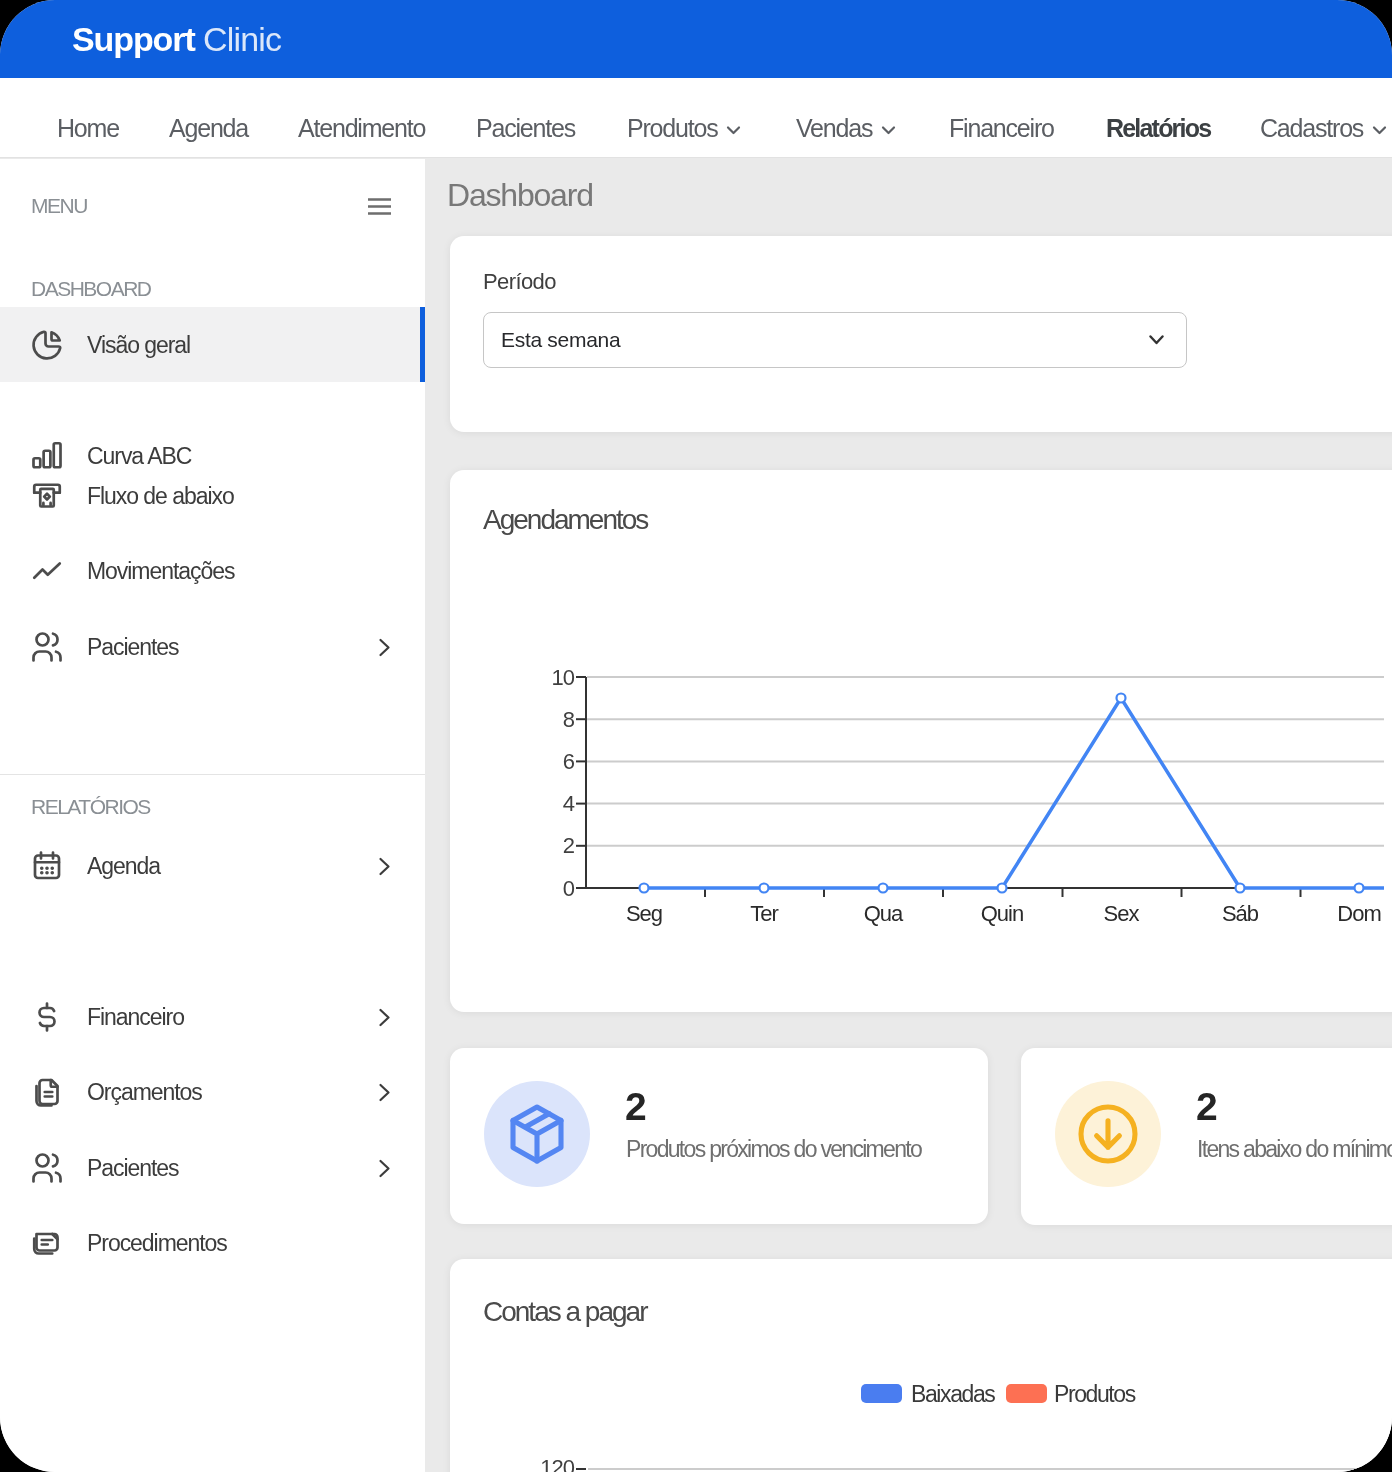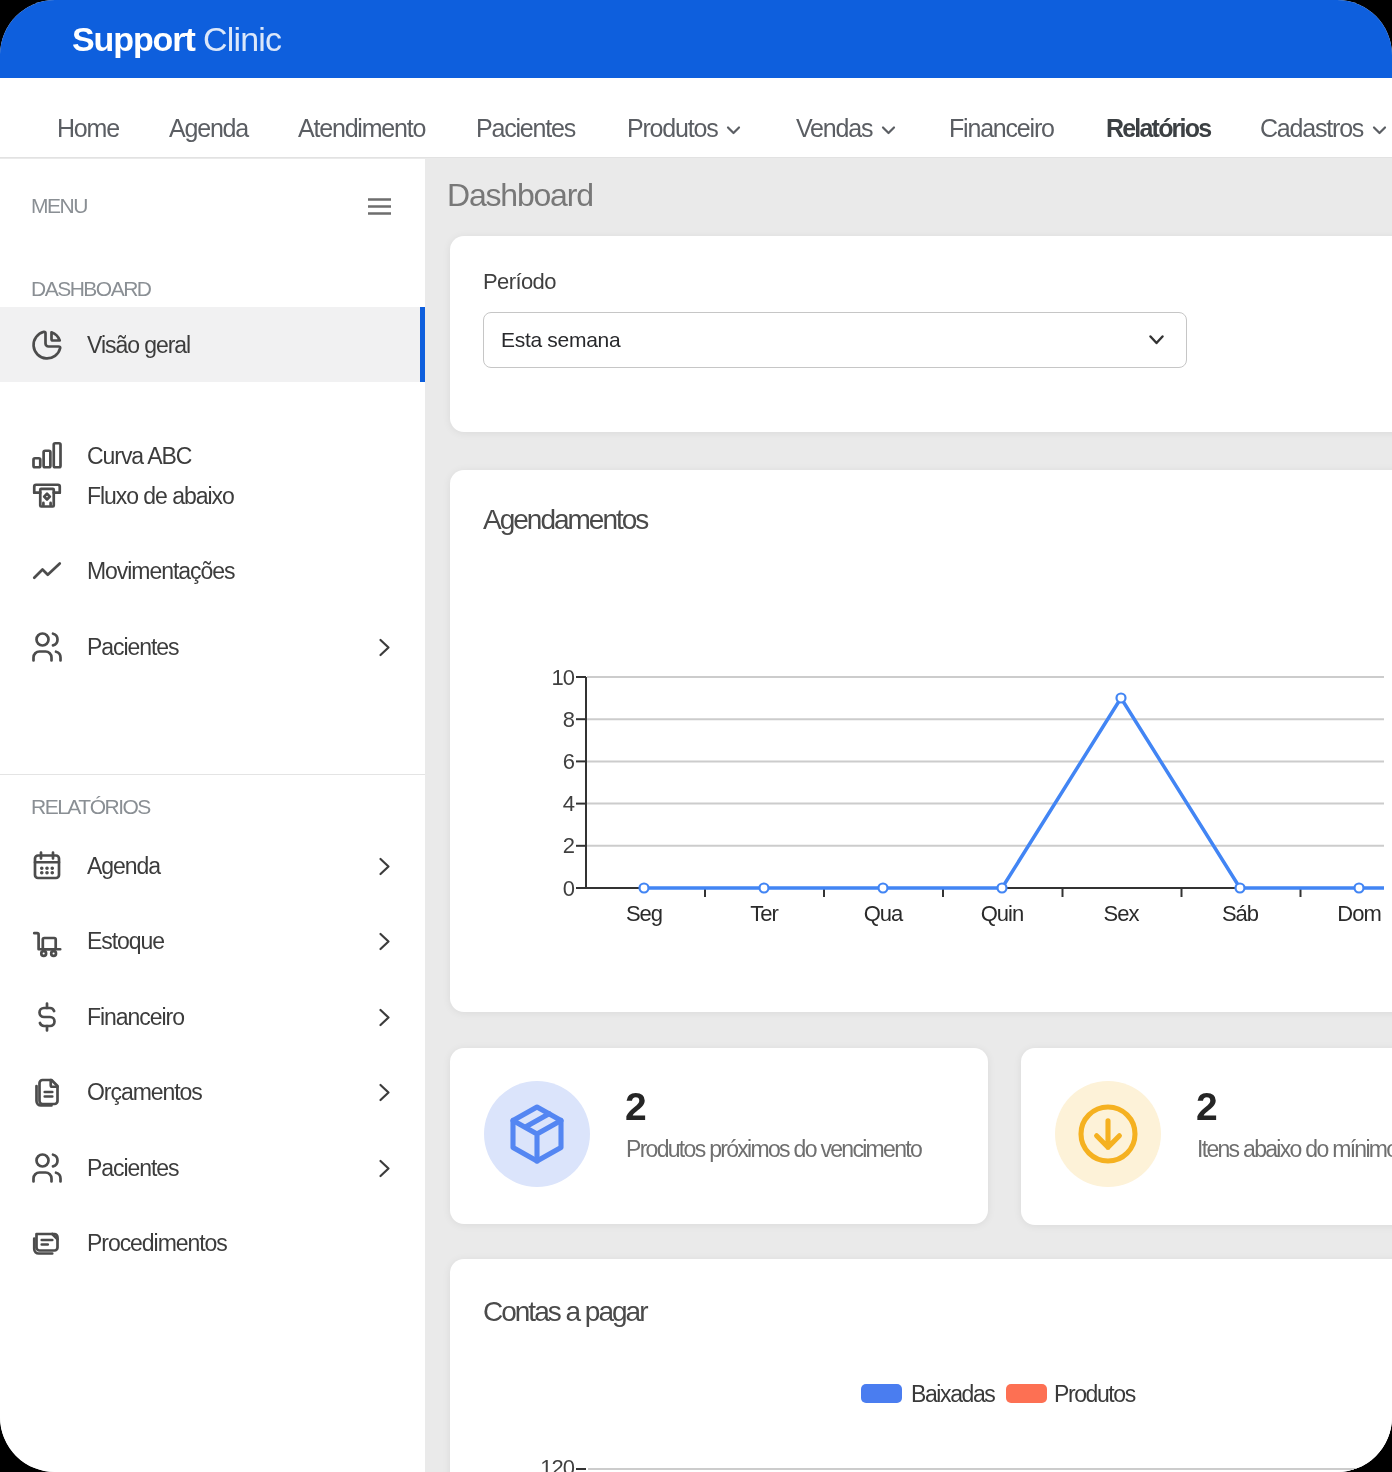--- a/index.html
+++ b/index.html
@@ -128,32 +128,20 @@
       <svg class="ic" width="36" height="36" viewBox="0 0 24 24" fill="none" stroke="#4c4c4c" stroke-width="1.8" stroke-linecap="round" stroke-linejoin="round">
           <rect x="4" y="5" width="16" height="15" rx="2"></rect>
           <path d="M8 3v4M16 3v4M4 9.5h16"></path>
           <path d="M8.5 13.5h.01M12 13.5h.01M15.5 13.5h.01M8.5 16.5h.01M12 16.5h.01M15.5 16.5h.01" stroke-width="2.4"></path>
         </svg>
       <span class="txt">Agenda</span>
       <svg class="chev" width="13" height="21" viewBox="0 0 13 21">
           <path d="M2.5 3l8 7.5-8 7.5" fill="none" stroke="#3c3c3c" stroke-width="2.2" stroke-linecap="round" stroke-linejoin="round"></path>
         </svg>
     </div>
-    <div class="item" style="top:744.5px;">
-      <svg class="ic" width="36" height="36" viewBox="0 0 24 24" fill="none" stroke="#4c4c4c" stroke-width="1.8" stroke-linecap="round" stroke-linejoin="round">
-          <path d="M3.5 6.8h1.9a1 1 0 0 1 1 1v9.7h14.4"></path>
-          <circle cx="9.8" cy="20.3" r="1.6"></circle>
-          <circle cx="16.4" cy="20.3" r="1.6"></circle>
-          <rect x="9.2" y="10" width="8.6" height="7.5" rx="1"></rect>
-        </svg>
-      <span class="txt">Estoque</span>
-      <svg class="chev" width="13" height="21" viewBox="0 0 13 21">
-          <path d="M2.5 3l8 7.5-8 7.5" fill="none" stroke="#3c3c3c" stroke-width="2.2" stroke-linecap="round" stroke-linejoin="round"></path>
-        </svg>
-    </div>
     <div class="item" style="top:820px;">
       <svg class="ic" width="36" height="36" viewBox="0 0 24 24" fill="none" stroke="#4c4c4c" stroke-width="1.8" stroke-linecap="round" stroke-linejoin="round">
           <path d="M16.7 8a3 3 0 0 0-2.7-2H10a3 3 0 0 0 0 6h4a3 3 0 0 1 0 6h-4a3 3 0 0 1-2.7-2"></path>
           <path d="M12 3v3M12 18v3"></path>
         </svg>
       <span class="txt">Financeiro</span>
       <svg class="chev" width="13" height="21" viewBox="0 0 13 21">
           <path d="M2.5 3l8 7.5-8 7.5" fill="none" stroke="#3c3c3c" stroke-width="2.2" stroke-linecap="round" stroke-linejoin="round"></path>
         </svg>
     </div>

